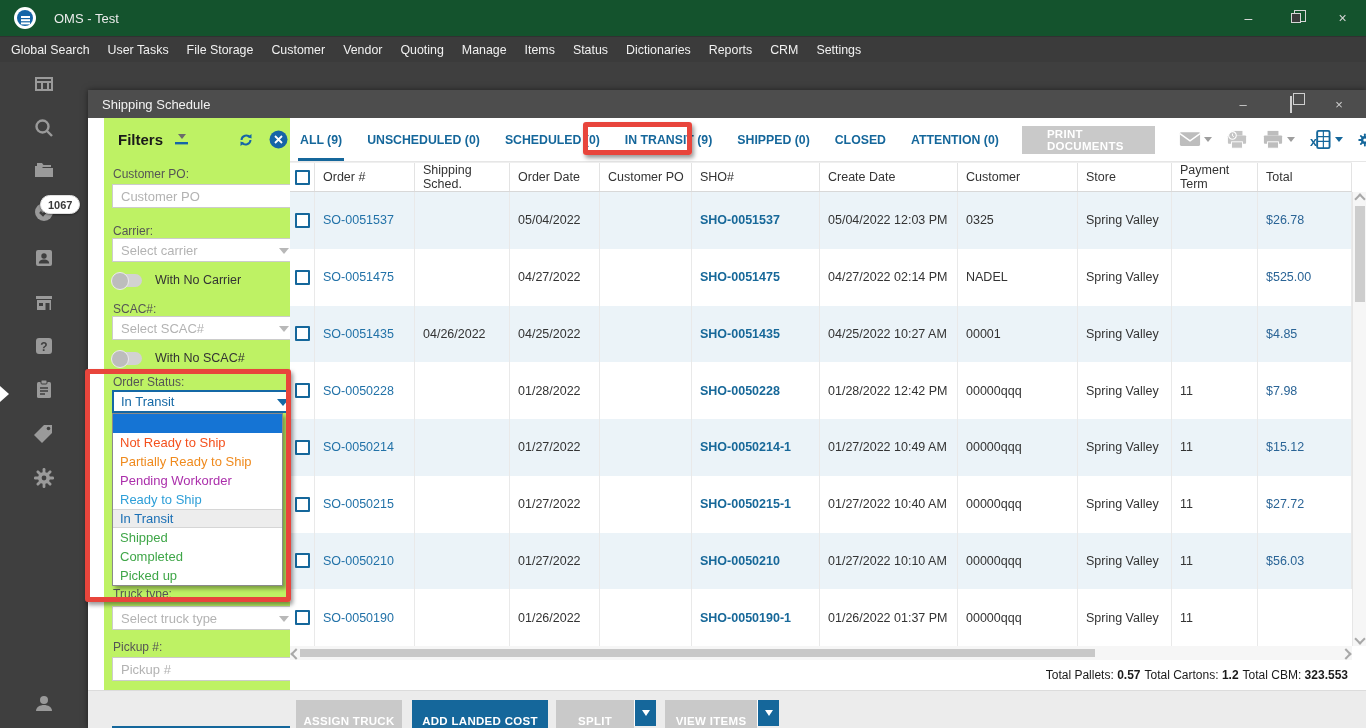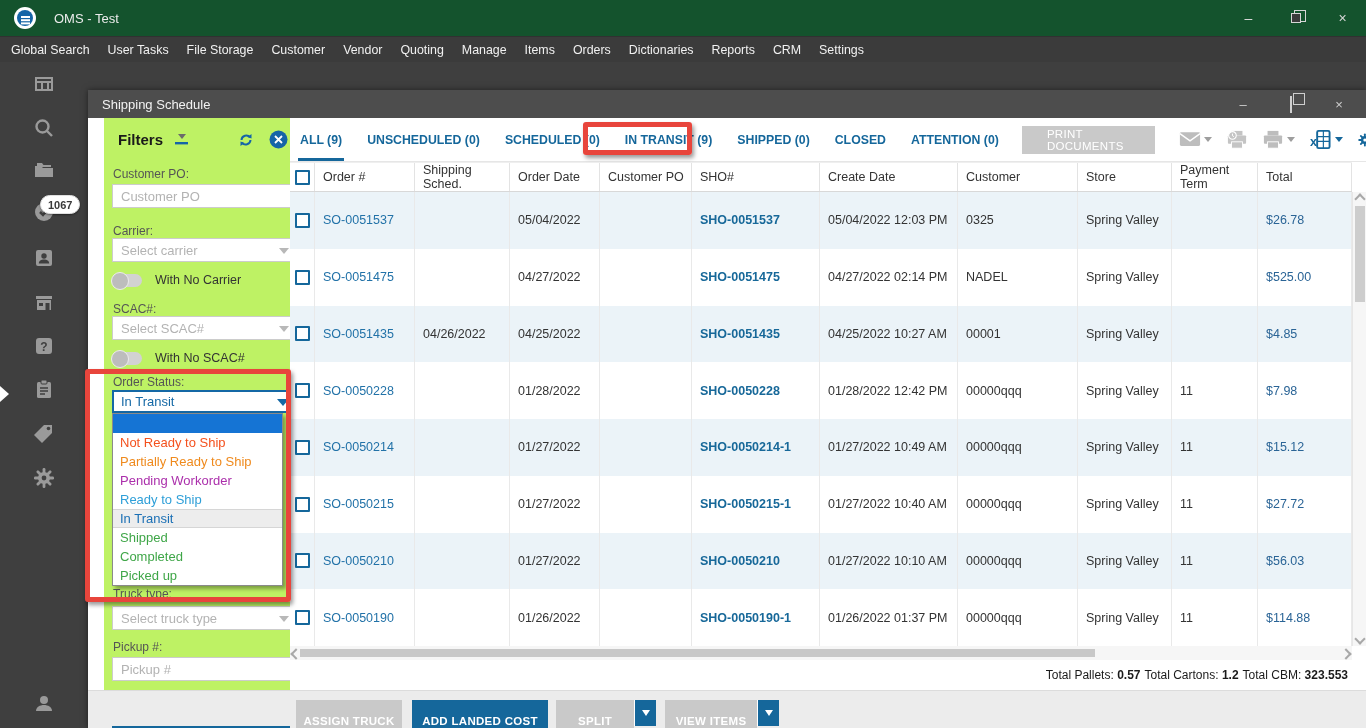--- a/index.html
+++ b/index.html
@@ -66,21 +66,21 @@
   .f-scroll { position:absolute; right:2px; top:130px; width:7px; height:440px; background:#e0e0e0; }
   .f-scroll .thumb { position:absolute; left:1px; top:8px; width:5px; height:170px; background:#bdbdbd; }
   .search-btn { position:absolute; left:8px; top:608px; width:178px; height:26px; background:#15679b; color:#fff; font-size:13px; font-weight:bold; letter-spacing:.5px; display:flex; align-items:center; justify-content:center; z-index:6; }
 
   
   .content { position:absolute; left:202px; top:28px; width:1076px; height:610px; background:#fff; }
   .status-row { position:absolute; left:0; top:0; width:1076px; height:44px; display:flex; align-items:center; padding-left:8px; border-bottom:1px solid #e6e6e6; }
   .stab { height:100%; display:flex; align-items:center; padding:0 2px; margin-right:21px; color:#15679b; font-size:12.3px; font-weight:bold; white-space:nowrap; }
   .stab.active { box-shadow: inset 0 -3px 0 #15679b; }
   .toolbar-right { margin-left:auto; display:flex; align-items:center; gap:14px; padding-right:10px; }
-  .print-btn { background:#c9c9c9; color:#fff; font-size:11.5px; font-weight:normal; letter-spacing:.3px; height:28px; padding:12px 25px; display:flex; align-items:center; margin-right:10px; }
+  .print-btn { background:#c9c9c9; color:#fff; font-size:11.5px; font-weight:bold; letter-spacing:.3px; height:28px; padding:12px 25px; display:flex; align-items:center; margin-right:10px; }
   .tb-group { display:flex; align-items:center; gap:3px; }
   .caret-gray { border-left:4px solid transparent; border-right:4px solid transparent; border-top:5px solid #9e9e9e; }
   .caret-blue-sm { border-left:4px solid transparent; border-right:4px solid transparent; border-top:5px solid #15679b; }
 
   .grid-header { position:absolute; left:0; top:44px; width:1062px; height:30px; display:flex; border-bottom:1px solid #d8d8d8; border-top:1px solid #efefef; background:#fff; }
   .hcell { height:100%; display:flex; align-items:center; padding-left:8px; font-size:12.5px; color:#333; border-right:1px solid #e3e3e3; }
   .rows { position:absolute; left:0; top:74px; width:1062px; height:454px; }
   .grid-row { display:flex; height:56.75px; }
   .grid-row:nth-child(odd) { background:#ebf3f8; }
   .cell { height:100%; display:flex; align-items:center; padding-left:8px; font-size:12.5px; color:#333; border-right:1px solid #e9e9e9; overflow:hidden; }
@@ -151,21 +151,21 @@
     <div class="menu-item">Customer</div>
 
     <div class="menu-item">Vendor</div>
 
     <div class="menu-item">Quoting</div>
 
     <div class="menu-item">Manage</div>
 
     <div class="menu-item">Items</div>
 
-    <div class="menu-item">Orders</div>
+    <div class="menu-item">Status</div>
 
     <div class="menu-item">Dictionaries</div>
 
     <div class="menu-item">Reports</div>
 
     <div class="menu-item">CRM</div>
 
     <div class="menu-item">Settings</div>
 
 </div>
@@ -585,23 +585,20 @@
           <div class="cell c-sched"></div>
           <div class="cell c-odate">01/26/2022</div>
           <div class="cell c-cpo"></div>
           <div class="cell c-sho">
             <span class="sho-link">SHO-0050190-1</span>
           </div>
           <div class="cell c-cdate">01/26/2022 01:37 PM</div>
           <div class="cell c-cust">00000qqq</div>
           <div class="cell c-store">Spring Valley</div>
           <div class="cell c-pterm">11</div>
-          <div class="cell c-total">
-            <span class="total-val">$114.88</span>
-          </div>
         </div>
 
     </div>
 
     <div class="vscroll">
       <span class="chev chev-up"></span>
       <div class="thumb"></div>
       <span class="chev chev-down"></span>
     </div>
     <div class="hscroll">

